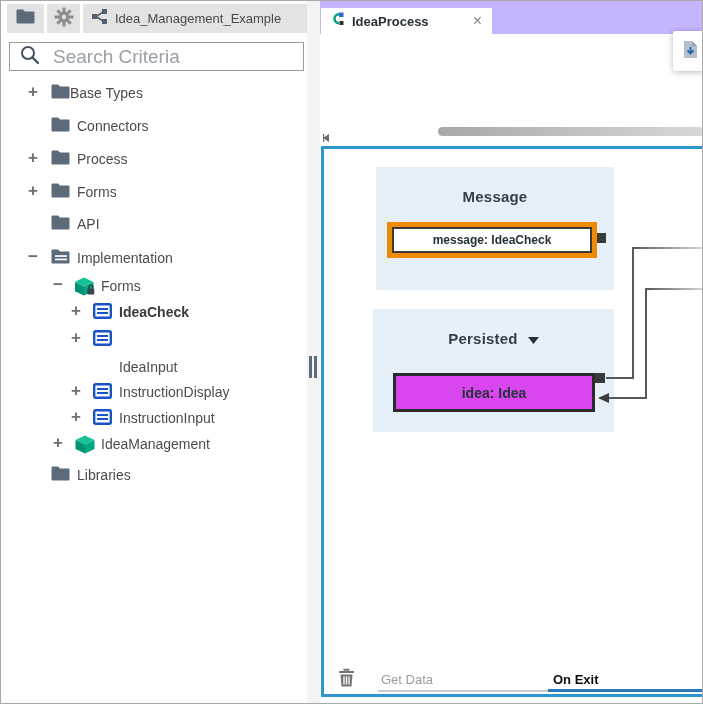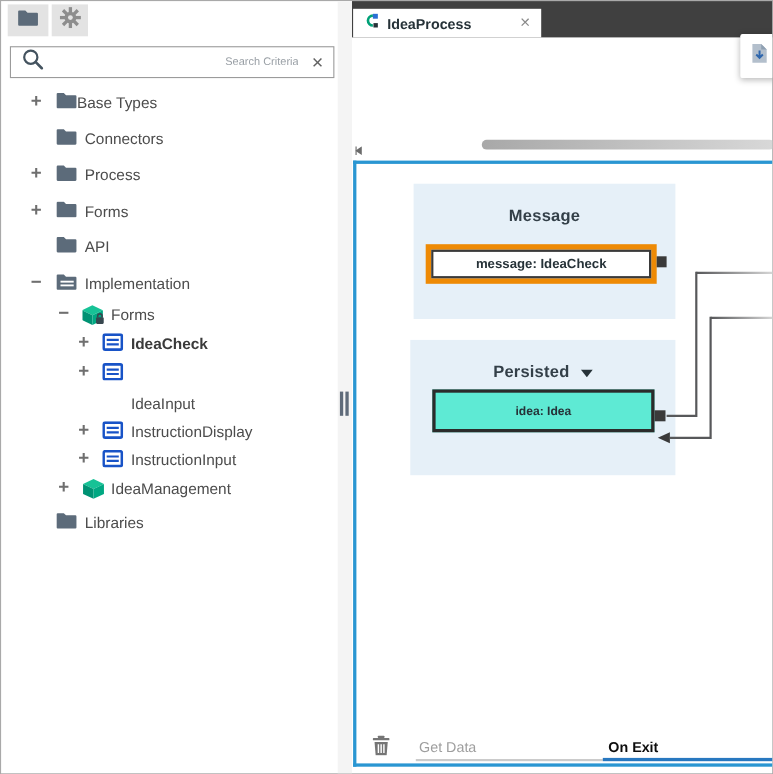--- a/index.html
+++ b/index.html
@@ -10,36 +10,36 @@
   }
   
   .tb-seg{position:absolute;top:3px;height:29px;background:#e3e3e3;display:flex;align-items:center;justify-content:center;}
   #btn-folder{left:6px;width:37px;}
   #btn-gear{left:46px;width:33px;}
   #proj-tab{left:82px;width:224px;justify-content:flex-start;padding-left:9px;gap:8px;box-sizing:border-box;}
   #proj-tab .lbl{font-size:13px;color:#4a4a4a;white-space:nowrap;}
   
   #search-box{position:absolute;left:8px;top:41px;width:295px;height:29px;box-sizing:border-box;
     border:1px solid #9b9b9b;background:#fff;display:flex;align-items:center;padding:0 9px;gap:10px;}
-  #search-box input{flex:1;border:none;outline:none;font-size:10px;color:#444;background:transparent;
-    font-family:"Liberation Sans",sans-serif;text-align:right;}
+  #search-box input{flex:1;border:none;outline:none;font-size:19px;color:#444;background:transparent;
+    font-family:"Liberation Sans",sans-serif;}
   #search-box input::placeholder{color:#9aa0a6;}
   .clear-x{font-size:18px;color:#616161;line-height:1;cursor:default;}
   
   #tree{position:absolute;left:0;top:75px;width:306px;height:600px;}
   .tree-row{position:absolute;left:0;width:305px;height:26px;font-size:14px;color:#4c4c4c;}
   .expander{position:absolute;top:1px;width:16px;text-align:center;font-size:17px;font-weight:600;color:#6f6f6f;}
   .ticon{position:absolute;top:3px;}
   .tlabel{position:absolute;top:4px;white-space:nowrap;}
   .tlabel.bold{font-weight:bold;color:#3a3a3a;}
   
   #splitter{position:absolute;left:306px;top:0;width:13px;height:704px;background:#f4f4f4;}
   #splitter .bar{position:absolute;width:3px;height:22px;background:#5f6b7a;top:355px;}
   
-  #tabbar{position:absolute;left:319px;top:0;width:384px;height:33px;background:#404040;}
+  #tabbar{position:absolute;left:319px;top:0;width:384px;height:33px;background:#c4b5fd;}
   #etab{position:absolute;left:1px;top:7px;width:171px;height:26px;background:#fff;
     display:flex;align-items:center;padding:0 10px;gap:8px;box-sizing:border-box;}
   #etab .lbl{font-size:13px;font-weight:bold;color:#263238;}
   #etab .clear-x{margin-left:auto;color:#8a8a8a;font-size:16px;}
   
   #float-card{position:absolute;left:672px;top:30px;width:34px;height:40px;background:#fff;
     box-shadow:0 1px 6px rgba(0,0,0,.28);border-radius:2px;display:flex;align-items:center;padding-left:10px;box-sizing:border-box;}
   
   #hscroll-arrow{position:absolute;left:322px;top:127px;}
   #hscroll-thumb{position:absolute;left:437px;top:126px;width:266px;height:9px;border-radius:5px;
@@ -49,23 +49,23 @@
     border-left:3px solid #2a96d2;border-top:3px solid #2a96d2;border-bottom:3px solid #2a96d2;}
   .blue-panel{position:absolute;background:#e6f0f8;}
   #panel-message{left:375px;top:166px;width:238px;height:123px;}
   #panel-persisted{left:372px;top:308px;width:241px;height:123px;}
   .panel-title{display:flex;align-items:center;justify-content:center;gap:10px;
     padding-top:21px;font-size:15px;font-weight:bold;color:#333f48;letter-spacing:.2px;}
   #node-message{position:absolute;left:386px;top:221px;width:210px;height:36px;box-sizing:border-box;
     background:#ee8a05;padding:5px;}
   #node-message .inner{width:100%;height:100%;box-sizing:border-box;border:2px solid #3a3a3a;background:#fff;
     display:flex;align-items:center;justify-content:center;font-size:12px;font-weight:bold;color:#263238;}
-  #node-idea{position:absolute;left:392px;top:353px;width:202px;height:39px;box-sizing:border-box;
-    border:3px solid #2b2b2b;background:#5eead4;display:flex;align-items:center;justify-content:center;
-    font-size:11px;font-weight:bold;color:#263238;}
+  #node-idea{position:absolute;left:392px;top:372px;width:202px;height:39px;box-sizing:border-box;
+    border:3px solid #2b2b2b;background:#d946ef;display:flex;align-items:center;justify-content:center;
+    font-size:14px;font-weight:bold;color:#263238;}
   #wires{position:absolute;left:320px;top:145px;pointer-events:none;}
   
   #trash{position:absolute;left:337px;top:667px;}
   #ftab-getdata{position:absolute;left:380px;top:671px;font-size:13px;color:#9e9e9e;}
   #ftab-onexit{position:absolute;left:552px;top:671px;font-size:13px;font-weight:bold;color:#0d0d0d;}
   #underline-gray{position:absolute;left:377px;top:689px;width:170px;height:2px;background:#cbcbcb;}
   #underline-blue{position:absolute;left:547px;top:688px;width:156px;height:3px;background:#2878c0;}
 </style>
 </head>
 <body>
@@ -89,20 +89,31 @@
           <rect x="-1.5" y="-9.5" width="3" height="5" transform="rotate(135)"></rect>
           <rect x="-1.5" y="-9.5" width="3" height="5" transform="rotate(180)"></rect>
           <rect x="-1.5" y="-9.5" width="3" height="5" transform="rotate(225)"></rect>
           <rect x="-1.5" y="-9.5" width="3" height="5" transform="rotate(270)"></rect>
           <rect x="-1.5" y="-9.5" width="3" height="5" transform="rotate(315)"></rect>
           <circle r="5.4"></circle>
             <circle r="2.2" fill="#e3e3e3"></circle>
         </g>
       </svg>
     </span>
+  </div>
+  <div class="tb-seg" id="proj-tab">
+    <span>
+      <svg width="15" height="15" viewBox="0 0 15 15">
+        <path d="M4 7.5 L12 2.5 M4 7.5 L12 12.5" stroke="#546170" stroke-width="1.5" fill="none"></path>
+        <rect x="0" y="5" width="5" height="5" fill="#546170"></rect>
+        <rect x="10" y="0" width="5" height="5" fill="#546170"></rect>
+        <rect x="10" y="10" width="5" height="5" fill="#546170"></rect>
+      </svg>
+    </span>
+    <span class="lbl">Idea_Management_Example</span>
   </div>
 
   <div id="search-box">
     <span>
       <svg width="22" height="22" viewBox="0 0 22 22">
           <circle cx="9" cy="9" r="6" fill="none" stroke="#44535f" stroke-width="2"></circle>
           <line x1="13.5" y1="13.5" x2="19" y2="19" stroke="#44535f" stroke-width="2.4" stroke-linecap="round"></line>
         </svg>
     </span>
     <input type="text" placeholder="Search Criteria" style="">

